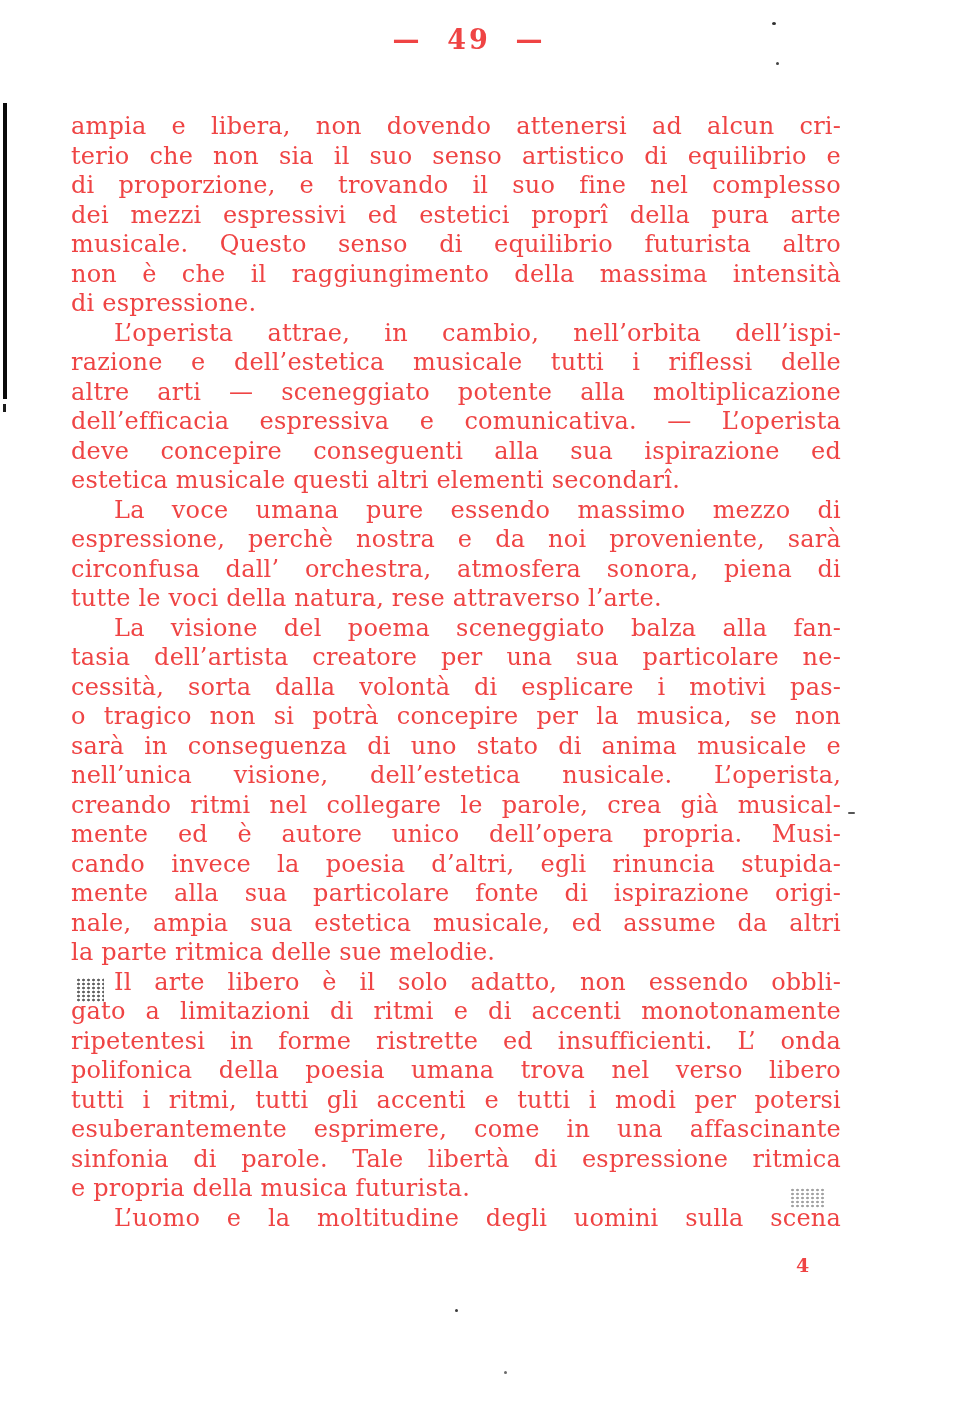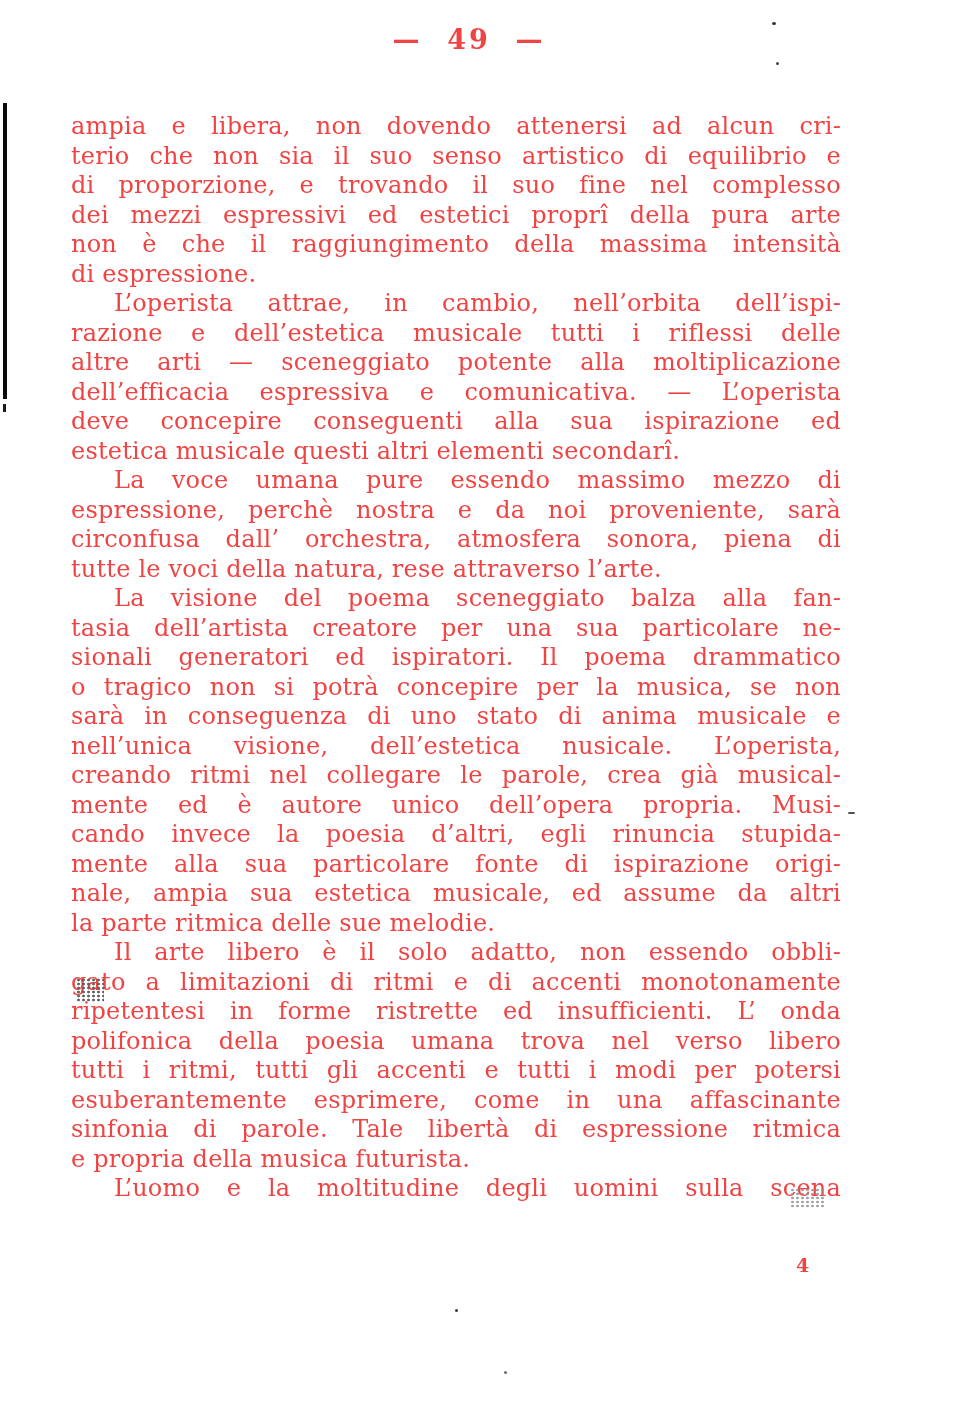--- a/index.html
+++ b/index.html
@@ -118,41 +118,42 @@
 
   <div class="speck s1"></div>
   <div class="speck s2"></div>
 
   <div class="text-block">
       <div class="para">
         <div class="line first">ampia e libera, non dovendo attenersi ad alcun cri-</div>
         <div class="line">terio che non sia il suo senso artistico di equilibrio e</div>
         <div class="line">di proporzione, e trovando il suo fine nel complesso</div>
         <div class="line">dei mezzi espressivi ed estetici proprî della pura arte</div>
+        <div class="line">musicale. Questo senso di equilibrio futurista altro</div>
         <div class="line">non è che il raggiungimento della massima intensità</div>
         <div class="line last">di espressione.</div>
       </div>
       <div class="para indent">
         <div class="line first">L’operista attrae, in cambio, nell’orbita dell’ispi-</div>
         <div class="line">razione e dell’estetica musicale tutti i riflessi delle</div>
         <div class="line">altre arti — sceneggiato potente alla moltiplicazione</div>
         <div class="line">dell’efficacia espressiva e comunicativa. — L’operista</div>
         <div class="line">deve concepire conseguenti alla sua ispirazione ed</div>
         <div class="line last">estetica musicale questi altri elementi secondarî.</div>
       </div>
       <div class="para indent">
         <div class="line first">La voce umana pure essendo massimo mezzo di</div>
         <div class="line">espressione, perchè nostra e da noi proveniente, sarà</div>
         <div class="line">circonfusa dall’ orchestra, atmosfera sonora, piena di</div>
         <div class="line last">tutte le voci della natura, rese attraverso l’arte.</div>
       </div>
       <div class="para indent">
         <div class="line first">La visione del poema sceneggiato balza alla fan-</div>
         <div class="line">tasia dell’artista creatore per una sua particolare ne-</div>
-        <div class="line">sionali generatori ed ispiratori. Il poema drammatico</div>
+        <div class="line">cessità, sorta dalla volontà di esplicare i motivi pas-</div>
         <div class="line">o tragico non si potrà concepire per la musica, se non</div>
         <div class="line">sarà in conseguenza di uno stato di anima musicale e</div>
         <div class="line">nell’unica visione, dell’estetica nusicale. L’operista,</div>
         <div class="line">creando ritmi nel collegare le parole, crea già musical-</div>
         <div class="line">mente ed è autore unico dell’opera propria. Musi-</div>
         <div class="line">cando invece la poesia d’altri, egli rinuncia stupida-</div>
         <div class="line">mente alla sua particolare fonte di ispirazione origi-</div>
         <div class="line">nale, ampia sua estetica musicale, ed assume da altri</div>
         <div class="line last">la parte ritmica delle sue melodie.</div>
       </div>

